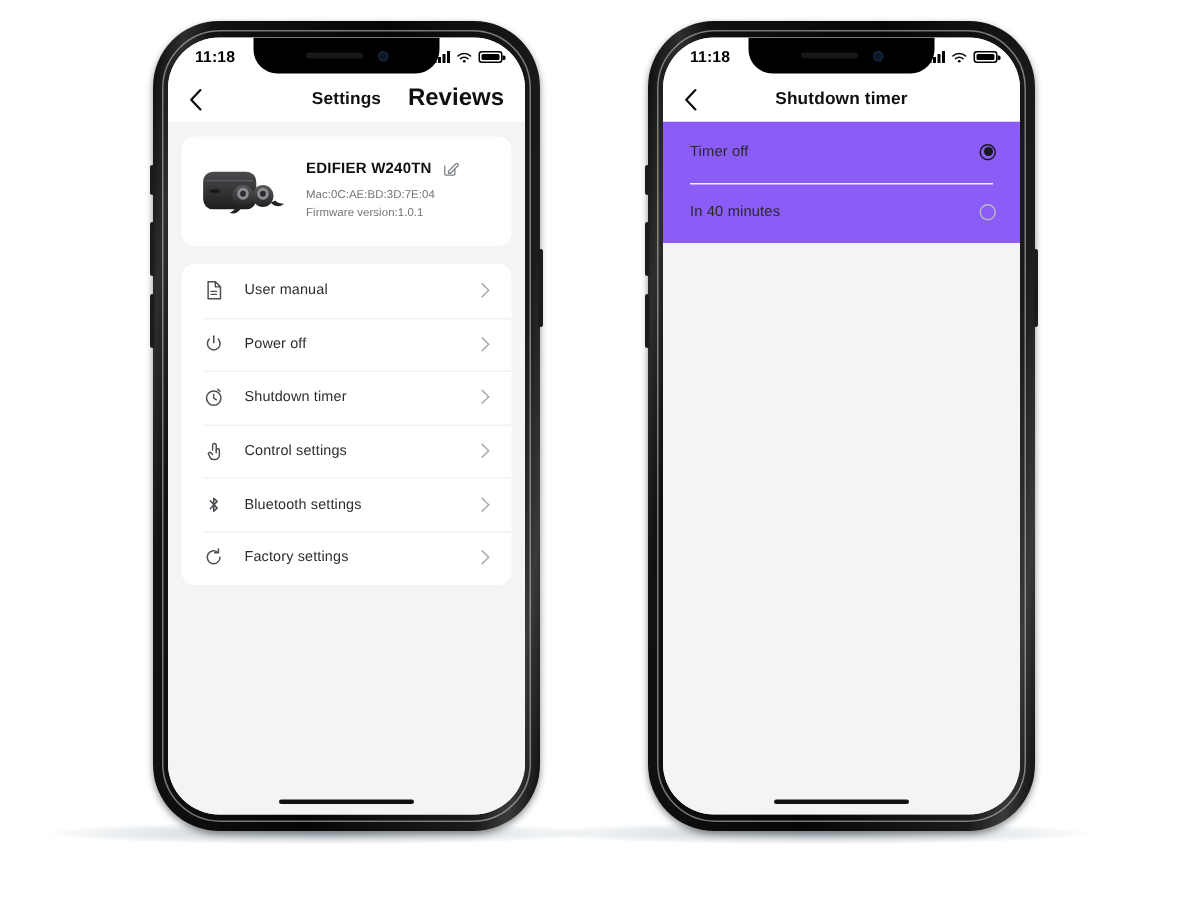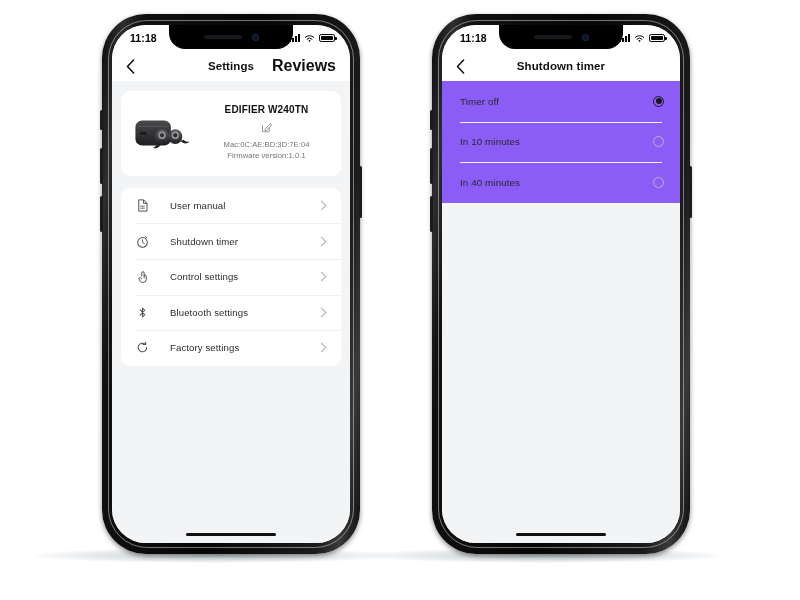--- a/index.html
+++ b/index.html
@@ -93,29 +93,29 @@
   
   .content { background: #f2f4f6; height: calc(100% - 56px); position: relative; }
 
   .card {
     background: #fff; border-radius: 9px; margin: 10px 9px 0 9px;
     overflow: hidden;
   }
   .device-card { display: flex; align-items: center; padding: 13px 12px 14px 10px; gap: 11px; }
   .dev-img { width: 62px; height: 46px; flex: none; position: relative; }
   .dev-info { flex: 1; min-width: 0; }
-  .dev-name-row { display: flex; align-items: center; gap: 7px; flex-direction: column; }
+  .dev-name-row { display: flex; align-items: flex-end; gap: 7px; }
   .dev-name { font-size: 10px; font-weight: 700; color: #111; letter-spacing: .15px; }
   .dev-edit { width: 11px; height: 11px; flex: none; cursor: pointer; }
-  .dev-meta { margin-top: 6px; text-align: center; }
+  .dev-meta { margin-top: 6px; }
   .dev-meta div { font-size: 7.6px; color: #6f7478; line-height: 1.5; letter-spacing: .05px; }
 
   .menu-card { margin-top: 12px; }
   .menu-row {
-    display: flex; align-items: center; gap: 20px;
+    display: flex; align-items: center; gap: 13px;
     padding: 0 12px 0 14px; height: 35.6px; cursor: pointer;
     position: relative;
   }
   .menu-row + .menu-row::before {
     content:""; position:absolute; left:14px; right:0; top:0; height:1px; background:#f0f1f2;
   }
   .menu-ico { width: 15px; height: 15px; flex: none; color: #3c4043; }
   .menu-ico svg { display:block; width:100%; height:100%; }
   .menu-label { font-size: 9.6px; color: #2a2d30; flex: 1; letter-spacing: .1px; }
   .chev { width: 7px; height: 7px; border-right: 1.3px solid #a9adb1; border-top: 1.3px solid #a9adb1; transform: rotate(45deg); flex:none; margin-right:4px; }
@@ -257,20 +257,30 @@
               <svg viewBox="0 0 20 20">
                   <path d="M5 2.5h6.5L16 7v10.5H5z" fill="none" stroke="#4a4e52" stroke-width="1.3" stroke-linejoin="round"></path>
                   <path d="M11.4 2.6V7H16" fill="none" stroke="#4a4e52" stroke-width="1.3" stroke-linejoin="round"></path>
                   <path d="M7.5 11h5M7.5 13.6h5" stroke="#4a4e52" stroke-width="1.1" stroke-linecap="round"></path>
                 </svg>
             </span>
             <span class="menu-label">User manual</span>
             <span class="chev"></span>
           </div>
 
+          <div class="menu-row">
+            <span class="menu-ico">
+              <svg viewBox="0 0 20 20">
+                  <path d="M6.1 5.4a5.6 5.6 0 107.8 0" fill="none" stroke="#4a4e52" stroke-width="1.35" stroke-linecap="round"></path>
+                  <path d="M10 2.6v6.1" stroke="#4a4e52" stroke-width="1.35" stroke-linecap="round"></path>
+                </svg>
+            </span>
+            <span class="menu-label">Power off</span>
+            <span class="chev"></span>
+          </div>
 
           <div class="menu-row">
             <span class="menu-ico">
               <svg viewBox="0 0 20 20">
                   <circle cx="10" cy="11.2" r="6.4" fill="none" stroke="#4a4e52" stroke-width="1.35"></circle>
                   <path d="M10 7.6v3.6l2.4 1.6" fill="none" stroke="#4a4e52" stroke-width="1.2" stroke-linecap="round"></path>
                   <path d="M13.6 3.4l2 1.7" stroke="#4a4e52" stroke-width="1.3" stroke-linecap="round"></path>
                 </svg>
             </span>
             <span class="menu-label">Shutdown timer</span>
@@ -359,24 +369,20 @@
       </div>
 
       <div class="content">
         <div class="radio-list">
 
           <div class="radio-row">
             <span class="radio-label">Timer off</span>
             <span class="radio-dot on"></span>
           </div>
           <div class="radio-row">
-            <span class="radio-label">In 10 minutes</span>
-            <span class="radio-dot"></span>
-          </div>
-          <div class="radio-row">
             <span class="radio-label">In 40 minutes</span>
             <span class="radio-dot"></span>
           </div>
 
         </div>
       </div>
 
       <div class="home-ind"></div>
     </div>
   </div>

